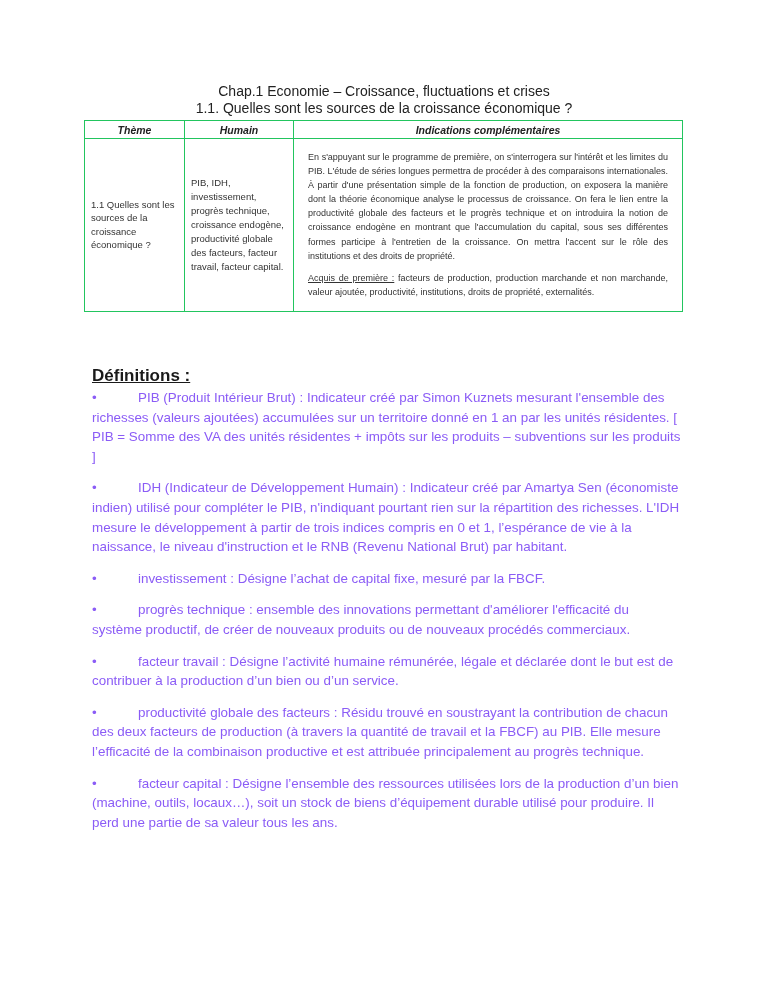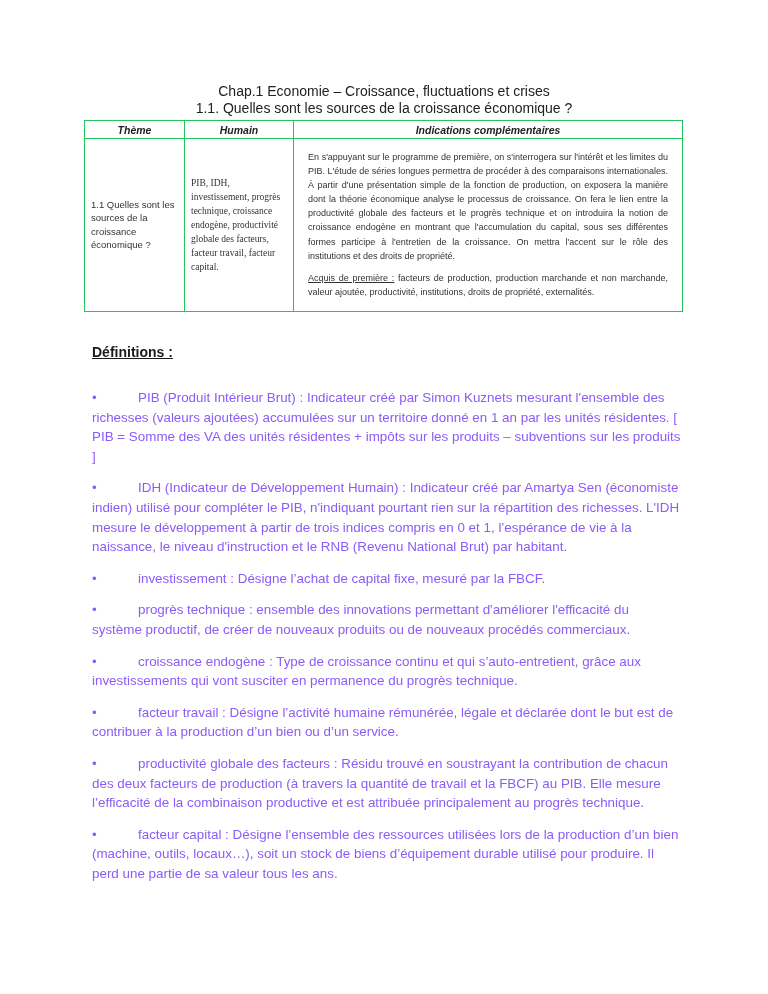--- a/index.html
+++ b/index.html
@@ -20,28 +20,28 @@
       border: 1px solid #22c55e; vertical-align: middle;
     }
     table.prog th {
       font-style: italic; font-weight: bold; font-size: 10.5px;
       height: 17px; padding: 0; text-align: center; color: #222;
     }
     col.c1 { width: 100px; }
     col.c2 { width: 109px; }
     col.c3 { width: 389px; }
     td.theme { font-size: 9.5px; line-height: 13.5px; padding: 0 6px; color: #333; }
-    td.notions { font-size: 9.5px; line-height: 14px; padding: 16px 6px; color: #333; font-family: Liberation Serif, serif; }
+    td.notions { font-size: 9.5px; line-height: 14px; padding: 16px 6px; color: #333; }
     td.indic { font-size: 9px; line-height: 14.1px; padding: 3px 6px 4px 6px; color: #333; text-align: justify; }
     td.indic p { margin: 8px; }
     td.indic p + p { margin-top: 8px; }
     .acquis-label { text-decoration: underline; }
     .def-heading {
-      position: absolute; left: 92px; top: 344px;
-      font-size: 14px; font-weight: bold; text-decoration: underline; color: #1a1a1a;
+      position: absolute; left: 92px; top: 366px;
+      font-size: 17px; font-weight: bold; text-decoration: underline; color: #1a1a1a;
     }
     .defs {
       position: absolute; left: 92px; top: 388px; width: 590px;
       font-size: 13.4px; line-height: 19.6px; color: #8b5cf6;
     }
     .def { margin: 0 0 12px 0; }
     .bullet { display: inline-block; width: 46px; }
   </style>
 </head>
 <body>
@@ -76,17 +76,16 @@
   </tbody>
 </table>
 
 <div class="def-heading">Définitions :</div>
 
 <div class="defs">
   <p class="def"><span class="bullet">•</span><span>PIB (Produit Intérieur Brut) : Indicateur créé par Simon Kuznets mesurant l'ensemble des richesses (valeurs ajoutées) accumulées sur un territoire donné en 1 an par les unités résidentes. [ PIB = Somme des VA des unités résidentes + impôts sur les produits – subventions sur les produits ]</span></p>
   <p class="def"><span class="bullet">•</span><span>IDH (Indicateur de Développement Humain) : Indicateur créé par Amartya Sen (économiste indien) utilisé pour compléter le PIB, n'indiquant pourtant rien sur la répartition des richesses. L'IDH mesure le développement à partir de trois indices compris en 0 et 1, l’espérance de vie à la naissance, le niveau d'instruction et le RNB (Revenu National Brut) par habitant.</span></p>
   <p class="def"><span class="bullet">•</span><span>investissement : Désigne l’achat de capital fixe, mesuré par la FBCF.</span></p>
   <p class="def"><span class="bullet">•</span><span>progrès technique : ensemble des innovations permettant d'améliorer l'efficacité du système productif, de créer de nouveaux produits ou de nouveaux procédés commerciaux.</span></p>
-  <p class="def"><span class="bullet">•</span><span>croissance endogène : Type de croissance continu et qui s’auto-entretient, grâce aux investissements qui vont susciter en permanence du progrès technique.</span></p>
   <p class="def"><span class="bullet">•</span><span>facteur travail : Désigne l’activité humaine rémunérée, légale et déclarée dont le but est de contribuer à la production d’un bien ou d’un service.</span></p>
   <p class="def"><span class="bullet">•</span><span>productivité globale des facteurs : Résidu trouvé en soustrayant la contribution de chacun des deux facteurs de production (à travers la quantité de travail et la FBCF) au PIB. Elle mesure l’efficacité de la combinaison productive et est attribuée principalement au progrès technique.</span></p>
   <p class="def"><span class="bullet">•</span><span>facteur capital : Désigne l’ensemble des ressources utilisées lors de la production d’un bien (machine, outils, locaux…), soit un stock de biens d’équipement durable utilisé pour produire. Il perd une partie de sa valeur tous les ans.</span></p>
 </div>
 
 </body></html>

